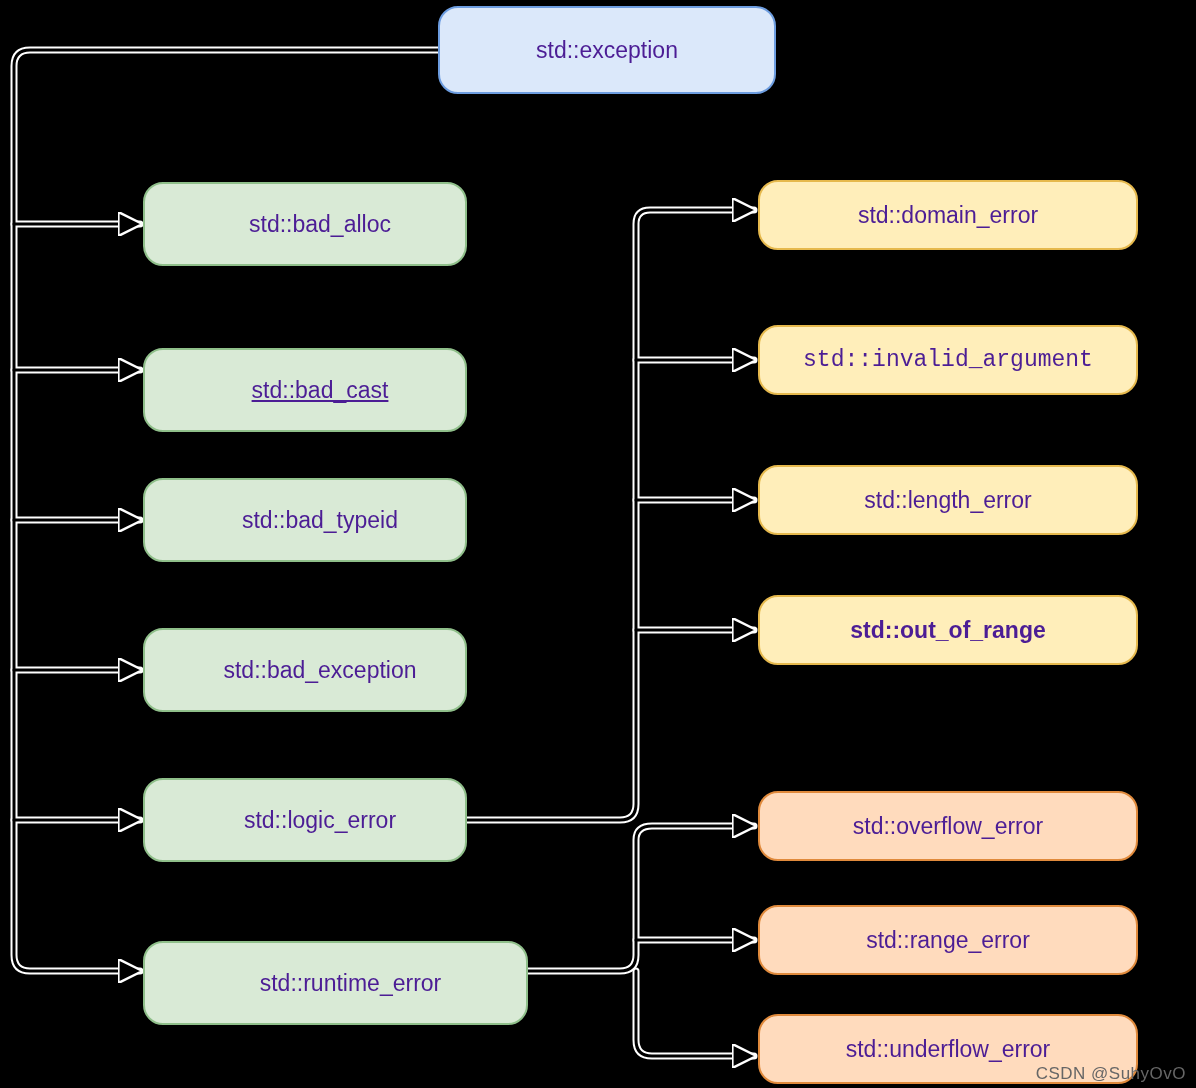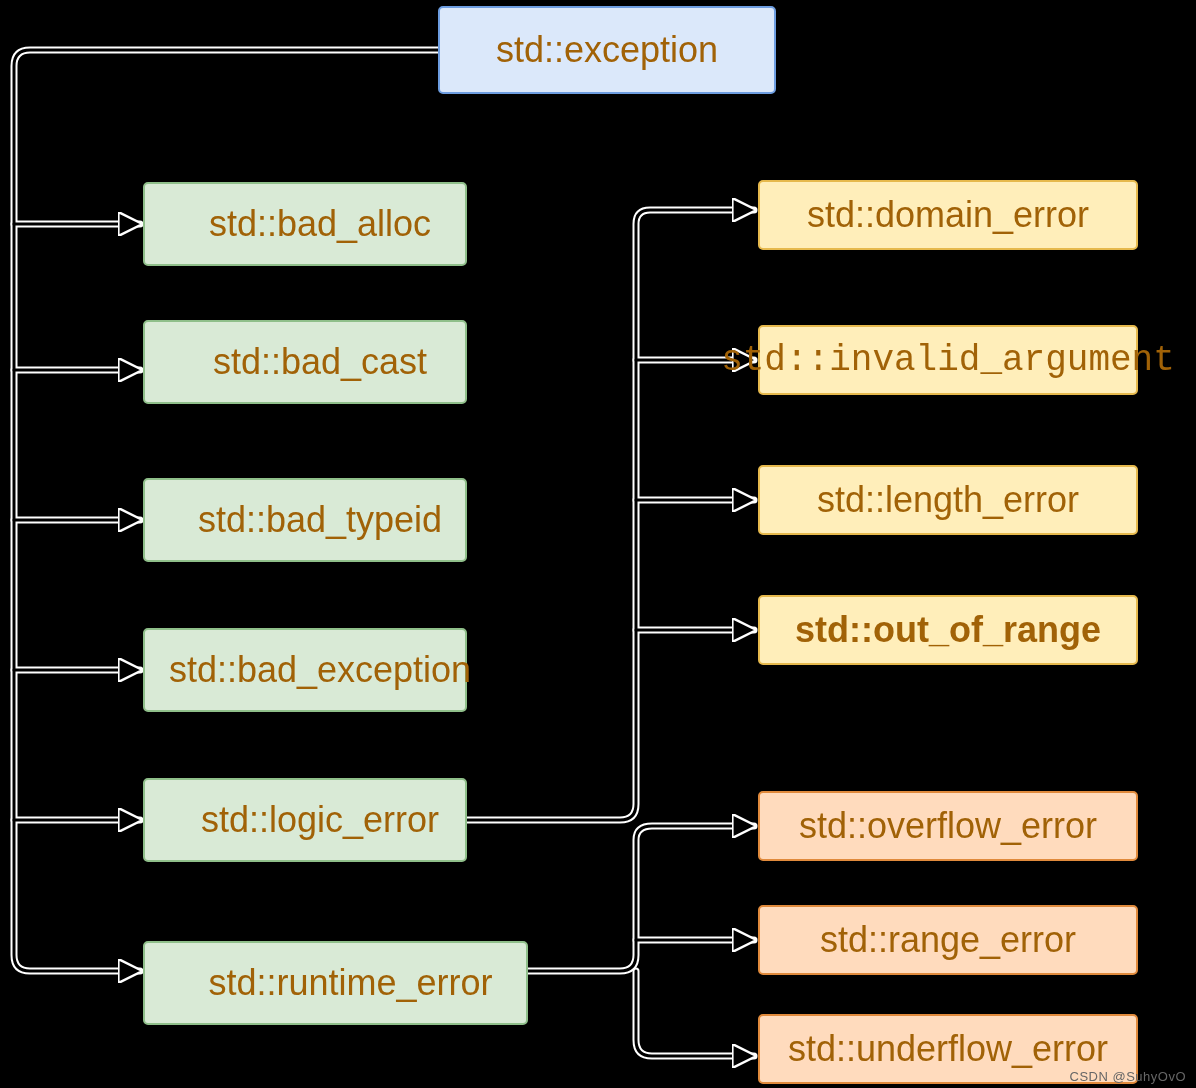--- a/index.html
+++ b/index.html
@@ -11,26 +11,26 @@
   .canvas {
     position: relative;
     width: 1196px;
     height: 1088px;
     background: #000;
     overflow: hidden;
   }
   .node {
     position: absolute;
     box-sizing: border-box;
-    border-radius: 5px;
+    border-radius: 20px;
     display: flex;
     align-items: center;
     justify-content: center;
-    font-size: 36px;
-    color: #a16207;
+    font-size: 23px;
+    color: #4c1d95;
     padding: 0 10px;
     text-align: center;
     white-space: nowrap;
   }
   .root {
     background: #dbe8fa;
     border: 2px solid #6d9de0;
   }
   .green {
     background: #d9ead6;
@@ -50,21 +50,21 @@
     left: 0; top: 0;
     width: 1196px;
     height: 1088px;
     pointer-events: none;
   }
   .watermark {
     position: absolute;
     right: 10px;
     bottom: 4px;
     color: #666;
-    font-size: 13px;
+    font-size: 17px;
     letter-spacing: 0.5px;
   }
 </style>
 </head>
 <body>
 
 <div class="canvas">
 
   <svg class="edges">
     <defs>
@@ -112,21 +112,21 @@
     </g>
   </svg>
 
   <div class="node root" style="left:438px; top:6px; width:338px; height:88px;">
     <span>std::exception</span>
   </div>
 
   <div class="node green" style="left:143px; top:182px; width:324px; height:84px;">
     <span>std::bad_alloc</span>
   </div>
-  <div class="node green" style="left:143px; top:320px; width:324px; height:84px;">
+  <div class="node green" style="left:143px; top:348px; width:324px; height:84px;text-decoration:underline;">
     <span>std::bad_cast</span>
   </div>
   <div class="node green" style="left:143px; top:478px; width:324px; height:84px;">
     <span>std::bad_typeid</span>
   </div>
   <div class="node green" style="left:143px; top:628px; width:324px; height:84px;">
     <span>std::bad_exception</span>
   </div>
   <div class="node green" style="left:143px; top:778px; width:324px; height:84px;">
     <span>std::logic_error</span>

